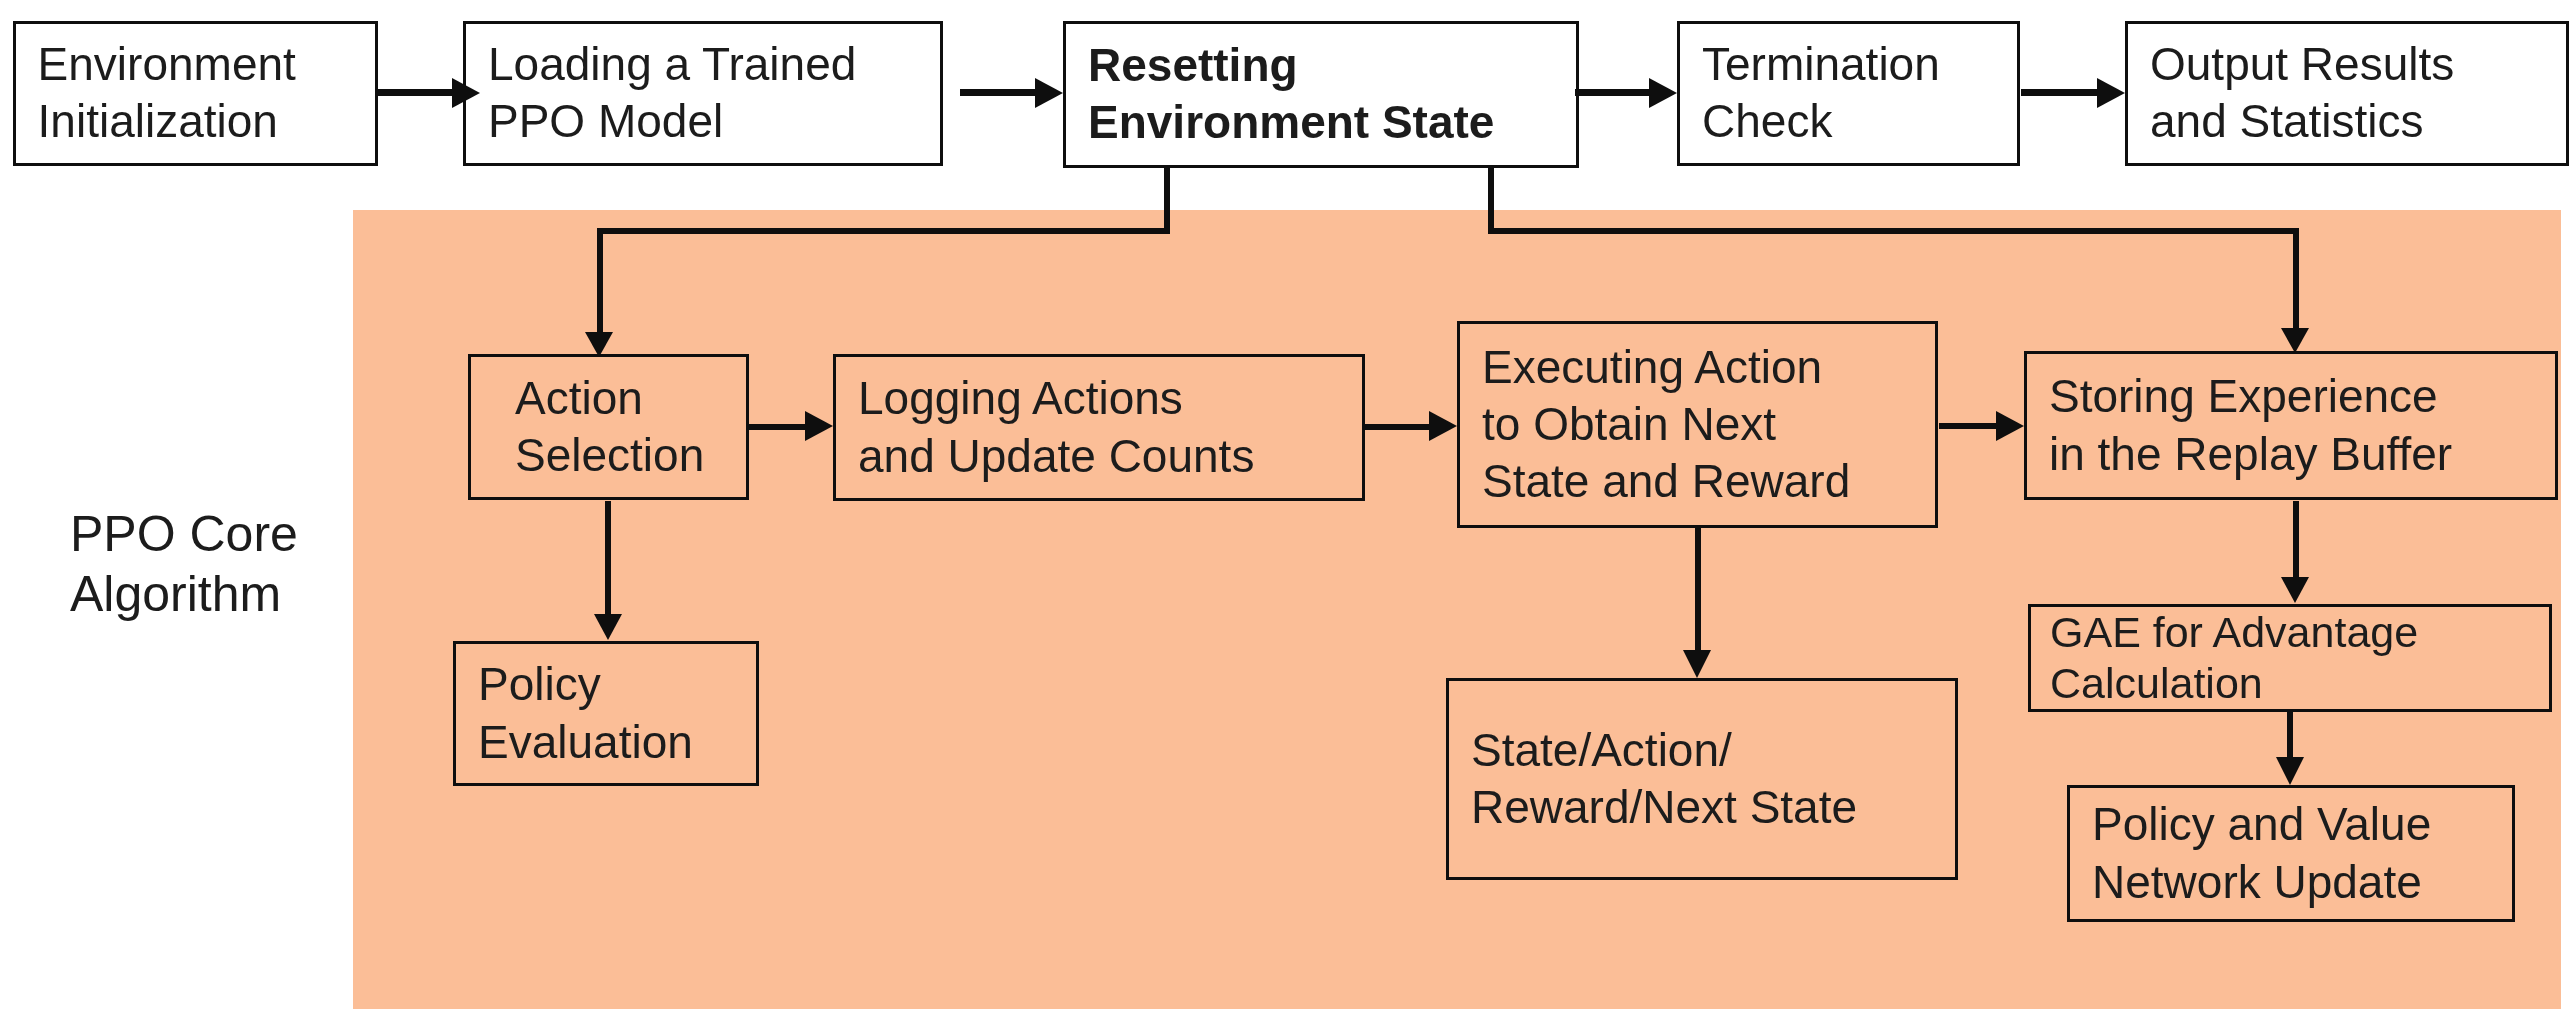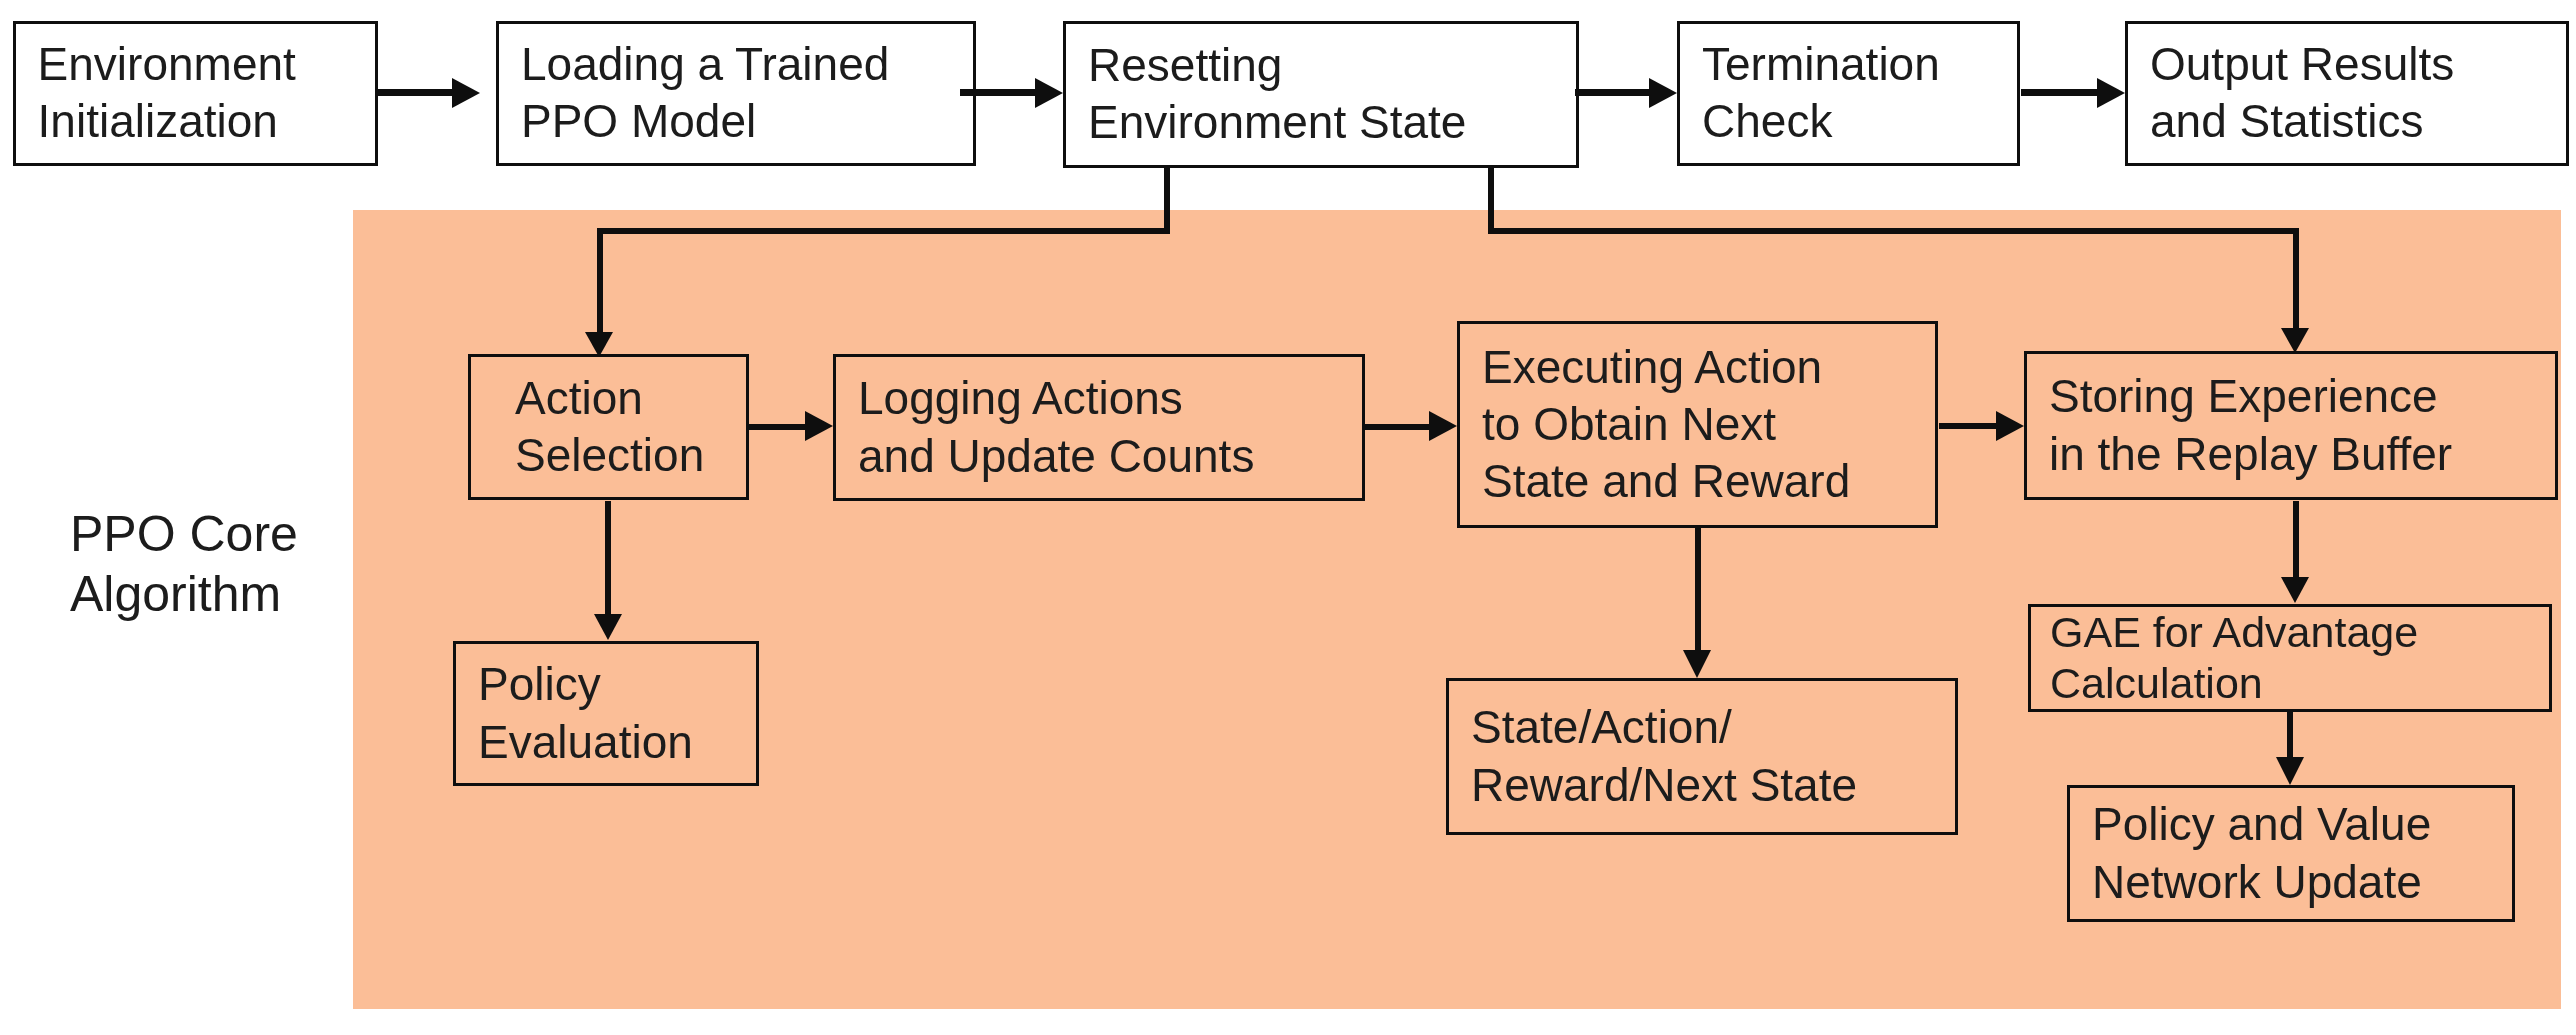--- a/index.html
+++ b/index.html
@@ -59,23 +59,23 @@
 
 <div id="stage">
 
   <div class="panel" style="left:353px;top:210px;width:2208px;height:799px;"></div>
 
   <div class="label" style="left:70px;top:504px;font-size:50px;line-height:1.2;">PPO Core
 Algorithm</div>
 
   <div class="box wbox" style="left:12.6px;top:20.7px;width:365px;height:145px;">Environment
 Initialization</div>
-  <div class="box wbox" style="left:496px;top:20.7px;width:480px;height:145px;">Loading a Trained
+  <div class="box wbox" style="left:463px;top:20.7px;width:480px;height:145px;">Loading a Trained
 PPO Model</div>
-  <div class="box wbox" style="left:1063px;top:20.7px;width:516px;height:147px;">Resetting
+  <div class="box wbox" style="left:1063px;top:20.7px;width:516px;height:147px;font-weight:bold;">Resetting
 Environment State</div>
   <div class="box wbox" style="left:1677px;top:20.7px;width:343px;height:145px;">Termination
 Check</div>
   <div class="box wbox" style="left:2125px;top:20.7px;width:444px;height:145px;">Output Results
 and Statistics</div>
 
   <div class="hline" style="left:378px;top:89px;width:77px;height:6.6px;"></div>
   <div class="tri tri-right" style="left:452px;top:78px;"></div>
 
   <div class="hline" style="left:960px;top:89px;width:78px;height:6.6px;"></div>
@@ -101,21 +101,21 @@
 Selection</div>
   <div class="box obox" style="left:833px;top:354px;width:532px;height:147px;">Logging Actions
 and Update Counts</div>
   <div class="box obox" style="left:2024px;top:351px;width:534px;height:149px;">Storing Experience
 in the Replay Buffer</div>
   <div class="box obox" style="left:1457px;top:321px;width:481px;height:207px;">Executing Action
 to Obtain Next
 State and Reward</div>
   <div class="box obox" style="left:453px;top:641px;width:306px;height:145px;">Policy
 Evaluation</div>
-  <div class="box obox" style="left:1446px;top:678px;width:512px;height:157px;">State/Action/
+  <div class="box obox" style="left:1446px;top:678px;width:512px;height:202px;">State/Action/
 Reward/Next State</div>
   <div class="box obox" style="left:2028px;top:604px;width:524px;height:108px;font-size:43px;line-height:1.18;padding-left:19px;">GAE for Advantage
 Calculation</div>
   <div class="box obox" style="left:2067px;top:785px;width:448px;height:137px;">Policy and Value
 Network Update</div>
 
   <div class="hline" style="left:749px;top:424px;width:61px;height:5.9px;"></div>
   <div class="tri tri-right" style="left:805px;top:411px;"></div>
 
   <div class="hline" style="left:1364px;top:424px;width:69px;height:5.9px;"></div>

